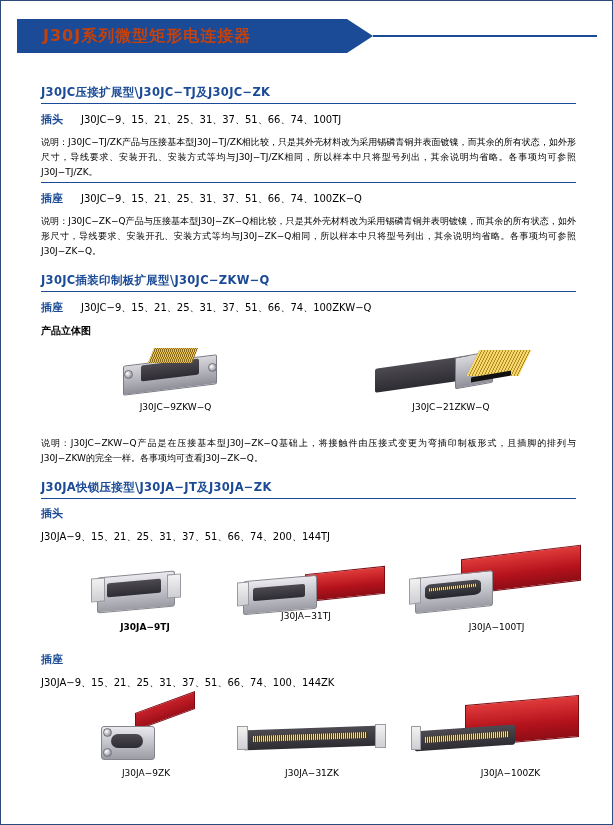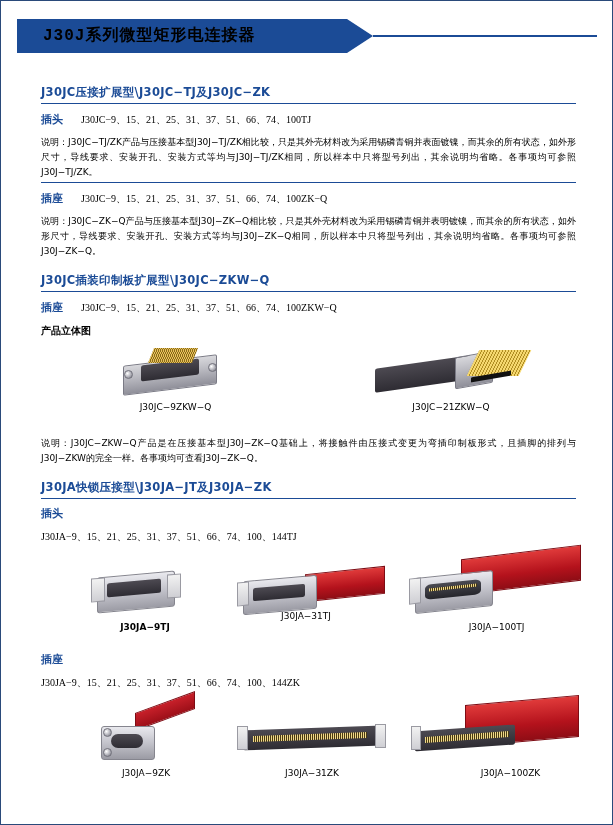--- a/index.html
+++ b/index.html
@@ -56,24 +56,23 @@
     width: 224px;
     height: 2px;
     background: #1b4b96;
   }
   .header-title {
     position: absolute;
     left: 26px;
     top: 7px;
     font-size: 16px;
     font-weight: bold;
-    color: #000000;
+    color: #c2410c;
     letter-spacing: 1px;
     line-height: 20px;
-    font-family: Liberation Mono, monospace;
   }
   
   .content {
     position: absolute;
     left: 40px;
     top: 70px;
     width: 535px;
   }
   .sec-title {
     color: #1b4b96;
@@ -87,21 +86,20 @@
     width: 535px;
     height: 1px;
     background: #1b4b96;
     margin-bottom: 7px;
   }
   .rowline {
     font-size: 10px;
     line-height: 15px;
     margin: 8px 0;
     white-space: nowrap;
-    font-family: Liberation Serif, serif;
   }
   .rowlabel {
     color: #1b4b96;
     font-weight: bold;
     font-size: 11px;
     display: inline-block;
     min-width: 34px;
   }
   .rowvals {
     display: inline-block;
@@ -258,21 +256,21 @@
       </div>
 
       <div class="note" style="margin-top:16px;">说明：J30JC−ZKW−Q产品是在压接基本型J30J−ZK−Q基础上，将接触件由压接式变更为弯插印制板形式，且插脚的排列与J30J−ZKW的完全一样。各事项均可查看J30J−ZK−Q。</div>
     </div>
 
     <div>
       <div class="sec-title">J30JA快锁压接型\J30JA−JT及J30JA−ZK</div>
       <div class="sec-rule"></div>
 
       <div class="rowlabel" style="display:block;">插头</div>
-      <div class="rowline">J30JA−9、15、21、25、31、37、51、66、74、100、144TJ</div>
+      <div class="rowline">J30JA−9、15、21、25、31、37、51、66、74、200、144TJ</div>
 
       <div class="figrow" style="height:92px; margin-top:6px;">
 
         <div class="conn" style="left:38px; top:14px; width:112px; height:52px;">
           <div class="silverface" style="left:18px; top:8px; width:76px; height:34px; transform:skewY(-5deg);"></div>
           <div class="darkbody" style="left:28px; top:15px; width:54px; height:14px; transform:skewY(-5deg);"></div>
           <div class="whitebar" style="left:12px; top:12px; width:12px; height:22px; transform:skewY(-5deg);"></div>
           <div class="whitebar" style="left:88px; top:8px; width:12px; height:22px; transform:skewY(-5deg);"></div>
         </div>
         <div class="figcap" style="left:48px; top:70px; width:112px;font-weight:bold;">J30JA−9TJ</div>

